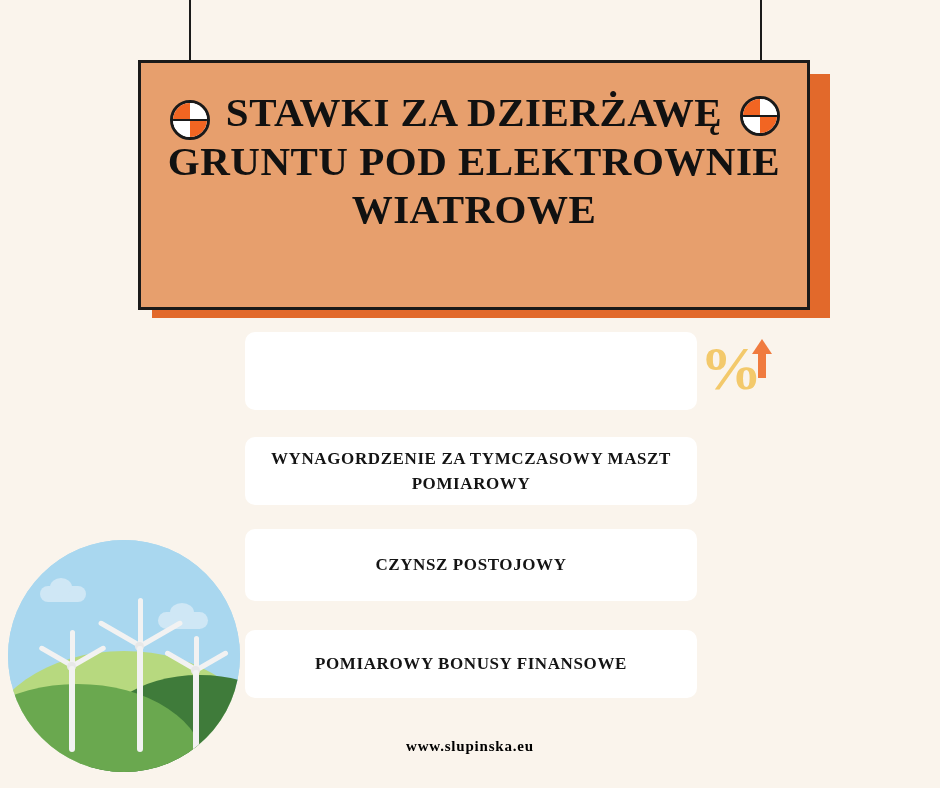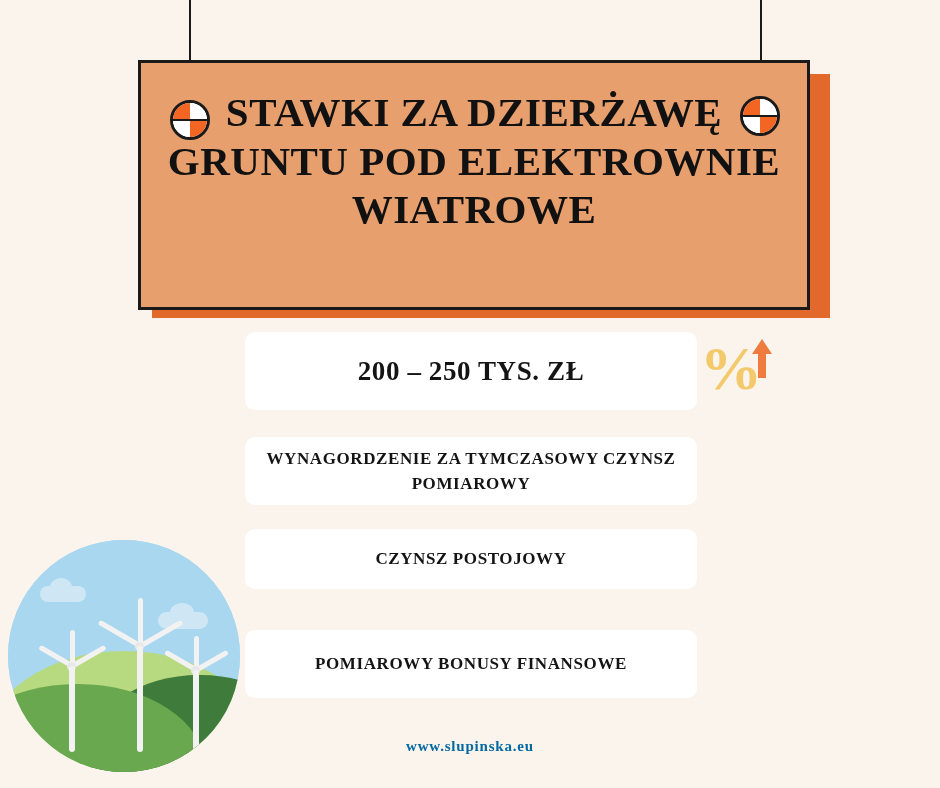--- a/index.html
+++ b/index.html
@@ -113,21 +113,21 @@
     top: 437px;
     width: 452px;
     height: 68px;
     font-size: 17px;
     line-height: 1.5;
   }
   .card-2 {
     left: 245px;
     top: 529px;
     width: 452px;
-    height: 60px;
+    height: 72px;
     font-size: 17px;
   }
   .card-3 {
     left: 245px;
     top: 630px;
     width: 452px;
     height: 68px;
     font-size: 17px;
   }
 
@@ -227,21 +227,21 @@
   
   .footer {
     position: absolute;
     left: 0;
     top: 738px;
     width: 940px;
     text-align: center;
     font-size: 15px;
     font-weight: bold;
     letter-spacing: 0.8px;
-    color: #0369a1;
+    color: #000000;
   }
 </style>
 </head>
 <body>
 
 <div class="sign-wrap">
   <div class="rope left"></div>
   <div class="rope right"></div>
 
   <div class="sign-shadow"></div>
@@ -260,31 +260,30 @@
     <span class="q1"></span>
       <span class="q2"></span>
       <span class="q3"></span>
       <span class="q4"></span>
     <span class="hline"></span>
   </div>
 </div>
 
 <div class="card card-highlight">
   <div>
-    <div>200 – 250 TYS. ZŁ</div>
   </div>
 </div>
 
 <div class="percent-icon">
   <span class="glyph">%</span>
   <span class="arrow"></span>
   <span class="arrow-stem"></span>
 </div>
 
-<div class="card card-1">WYNAGORDZENIE ZA TYMCZASOWY CZYNSZ POMIAROWY</div>
+<div class="card card-1">WYNAGORDZENIE ZA TYMCZASOWY MASZT POMIAROWY</div>
 <div class="card card-2">CZYNSZ POSTOJOWY</div>
 <div class="card card-3">POMIAROWY BONUSY FINANSOWE</div>
 
 <div class="illus">
   <div class="sky"></div>
   <div class="cloud c1"></div>
   <div class="cloud c2"></div>
   <div class="hill-back"></div>
   <div class="hill-dark"></div>
   <div class="hill-front"></div>

